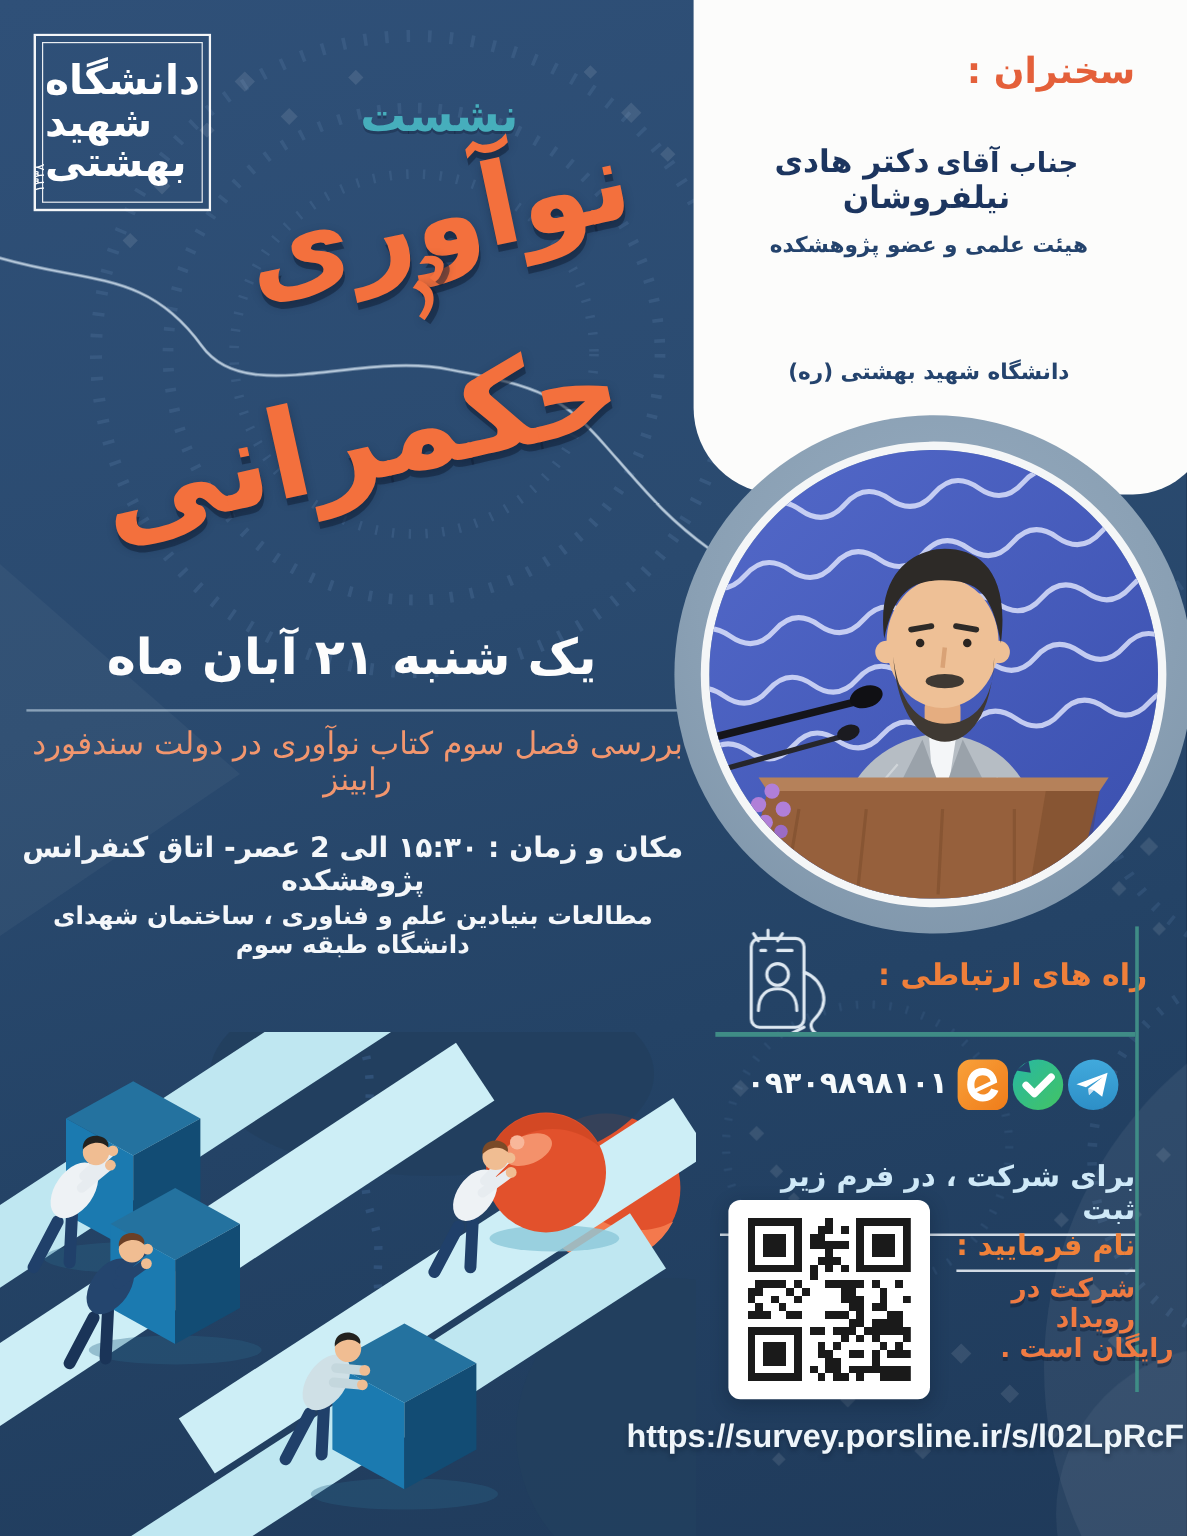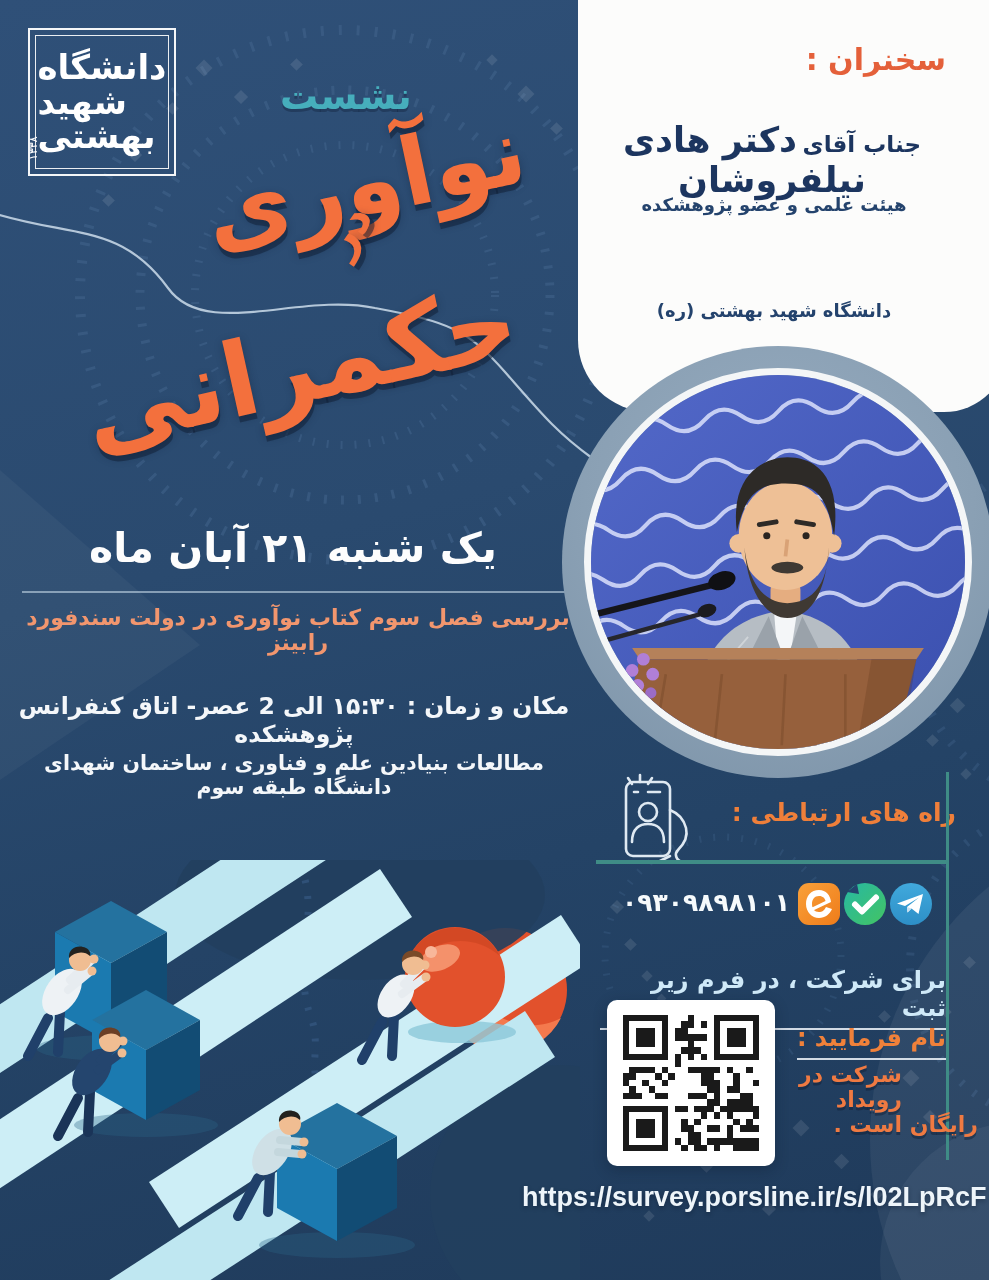--- a/index.html
+++ b/index.html
@@ -19,75 +19,75 @@
   [data-name="university-logo"]::before{
     content:""; position:absolute; inset:5px; border:1px solid rgba(255,255,255,.9);
   }
   .logo-text{color:#fff; text-align:left; font-weight:bold; line-height:1.02; font-size:34px;}
   [data-name="logo-year"]{
     position:absolute; left:10px; bottom:14px; color:#fff; font-size:11px;
     transform:rotate(-90deg); transform-origin:left bottom; letter-spacing:2px;
   }
   
   [data-name="session-kicker"]{
-    left:280px; top:74px; width:152px; text-align:left;
+    left:280px; top:74px; width:152px; text-align:right;
     color:#46aebc; font-size:38px; font-weight:bold;
     text-shadow:0 3px 0 rgba(15,29,51,.35);
   }
   .big-title{
     color:#f3703d; font-weight:900; line-height:1; text-align:center;
     text-shadow:0 6px 0 rgba(15,29,51,.5), 0 3px 8px rgba(15,29,51,.35);
   }
   [data-name="title-word-innovation"]{left:150px; top:136px; width:430px; font-size:94px; transform:rotate(-12deg);}
   [data-name="title-word-in"]{left:312px; top:206px; width:70px; font-size:46px; transform:rotate(-55deg);}
   [data-name="title-word-governance"]{left:28px; top:316px; width:544px; font-size:102px; transform:rotate(-12.5deg);}
   
   [data-name="event-date"]{left:10px; top:524px; width:566px; text-align:center; color:#fdfdfd; font-size:41px; font-weight:bold;}
   [data-name="date-divider"]{left:22px; top:591px; width:554px; height:2px; background:rgba(210,228,240,.55);}
-  [data-name="event-topic"]{left:18px; top:605px; width:560px; text-align:center; color:#f2966e; font-size:22px; font-weight:bold;}
+  [data-name="event-topic"]{left:18px; top:605px; width:560px; text-align:center; color:#f2966e; font-size:26px; font-weight:normal;}
   [data-name="event-location-line1"]{left:6px; top:692px; width:576px; text-align:center; color:#f4f7fa; font-size:23.5px; font-weight:bold;}
   [data-name="event-location-line2"]{left:6px; top:751px; width:576px; text-align:center; color:#f4f7fa; font-size:20.5px; font-weight:bold;}
   
   [data-name="speaker-panel"]{
     left:578px; top:-24px; width:430px; height:436px; background:#fcfcfb;
     border-radius:0 0 64px 72px; z-index:2;
   }
   [data-name="speaker-ring"]{
     left:562px; top:346px; width:432px; height:432px; border-radius:50%;
     background:radial-gradient(circle at 50% 35%,#97acc0 0%,#8aa0b4 55%,#7b92a7 100%);
     z-index:3;
   }
   [data-name="speaker-photo"]{
     left:584px; top:368px; width:388px; height:388px; border-radius:50%;
     overflow:hidden; border:7px solid #f4f6f7; box-sizing:border-box; z-index:4;
   }
   .panel-text{z-index:5;}
   [data-name="speaker-label"]{left:700px; top:42px; width:246px; text-align:right; color:#e4603a; font-size:30px; font-weight:bold;}
   [data-name="speaker-name"]{left:586px; top:120px; width:372px; text-align:center; color:#1c355f; font-weight:bold;}
   [data-name="speaker-name"] .honorific{font-size:23px;}
-  [data-name="speaker-name"] .name{font-size:35px;}
+  [data-name="speaker-name"] .name{font-size:26px;}
   .speaker-desc{left:598px; width:352px; text-align:center; color:#24436d; font-size:18px; font-weight:bold;}
   
   [data-name="contact-label"]{left:716px; top:798px; width:228px; text-align:right; color:#ef7f3a; font-size:25px; font-weight:bold; z-index:5;margin-left:12px;}
   [data-name="contact-divider"]{left:596px; top:860px; width:350px; height:4px; background:#3f8c86; z-index:5;}
   [data-name="contact-vertical-line"]{left:946px; top:772px; width:3px; height:388px; background:#3f8c86; z-index:5;}
   [data-name="phone-number"]{left:606px; top:888px; width:200px; text-align:center; color:#f6fafc; font-size:25px; font-weight:bold; letter-spacing:1px; z-index:5;}
   .app-icon{width:44px; height:44px; top:882px; z-index:5;}
   
   .cta{text-align:right; font-weight:bold; z-index:5;}
   [data-name="registration-cta-line1"]{left:600px; top:942px; width:346px; color:#cfe9f8; font-size:24px;}
   [data-name="registration-cta-line2"]{left:760px; top:1000px; width:186px; color:#f0813a; font-size:24px;}
   .cta span{display:inline-block; border-bottom:2px solid rgba(240,246,252,.85); padding-bottom:6px;margin-top:24px;}
   [data-name="qr-code"]{
     left:607px; top:1000px; width:168px; height:166px; background:#fff; border-radius:10px;
     display:flex; align-items:center; justify-content:center; z-index:5;
     box-shadow:0 4px 14px rgba(10,22,40,.3);
   }
   .free-note{text-align:right; color:#ef7a42; font-size:22px; font-weight:bold; z-index:5; text-shadow:0 3px 0 rgba(15,29,51,.45);}
-  [data-name="free-note-line1"]{left:748px; top:1062px; width:154px;}
+  [data-name="free-note-line1"]{left:792px; top:1062px; width:154px;}
   [data-name="free-note-line2"]{left:830px; top:1112px; width:148px;}
   [data-name="registration-url"]{
     left:522px; top:1182px; width:440px; text-align:right; color:#eef5fa;
     font-size:27px; font-weight:bold; z-index:5; font-family:"Liberation Sans","DejaVu Sans",sans-serif;
     text-shadow:0 2px 4px rgba(10,22,40,.4);
   }
   .deco-layer{left:0; top:0; z-index:0;}
   .illus-layer{left:0; top:860px; z-index:1;}
   .rtl{direction:rtl; unicode-bidi:isolate;}
 </style>

